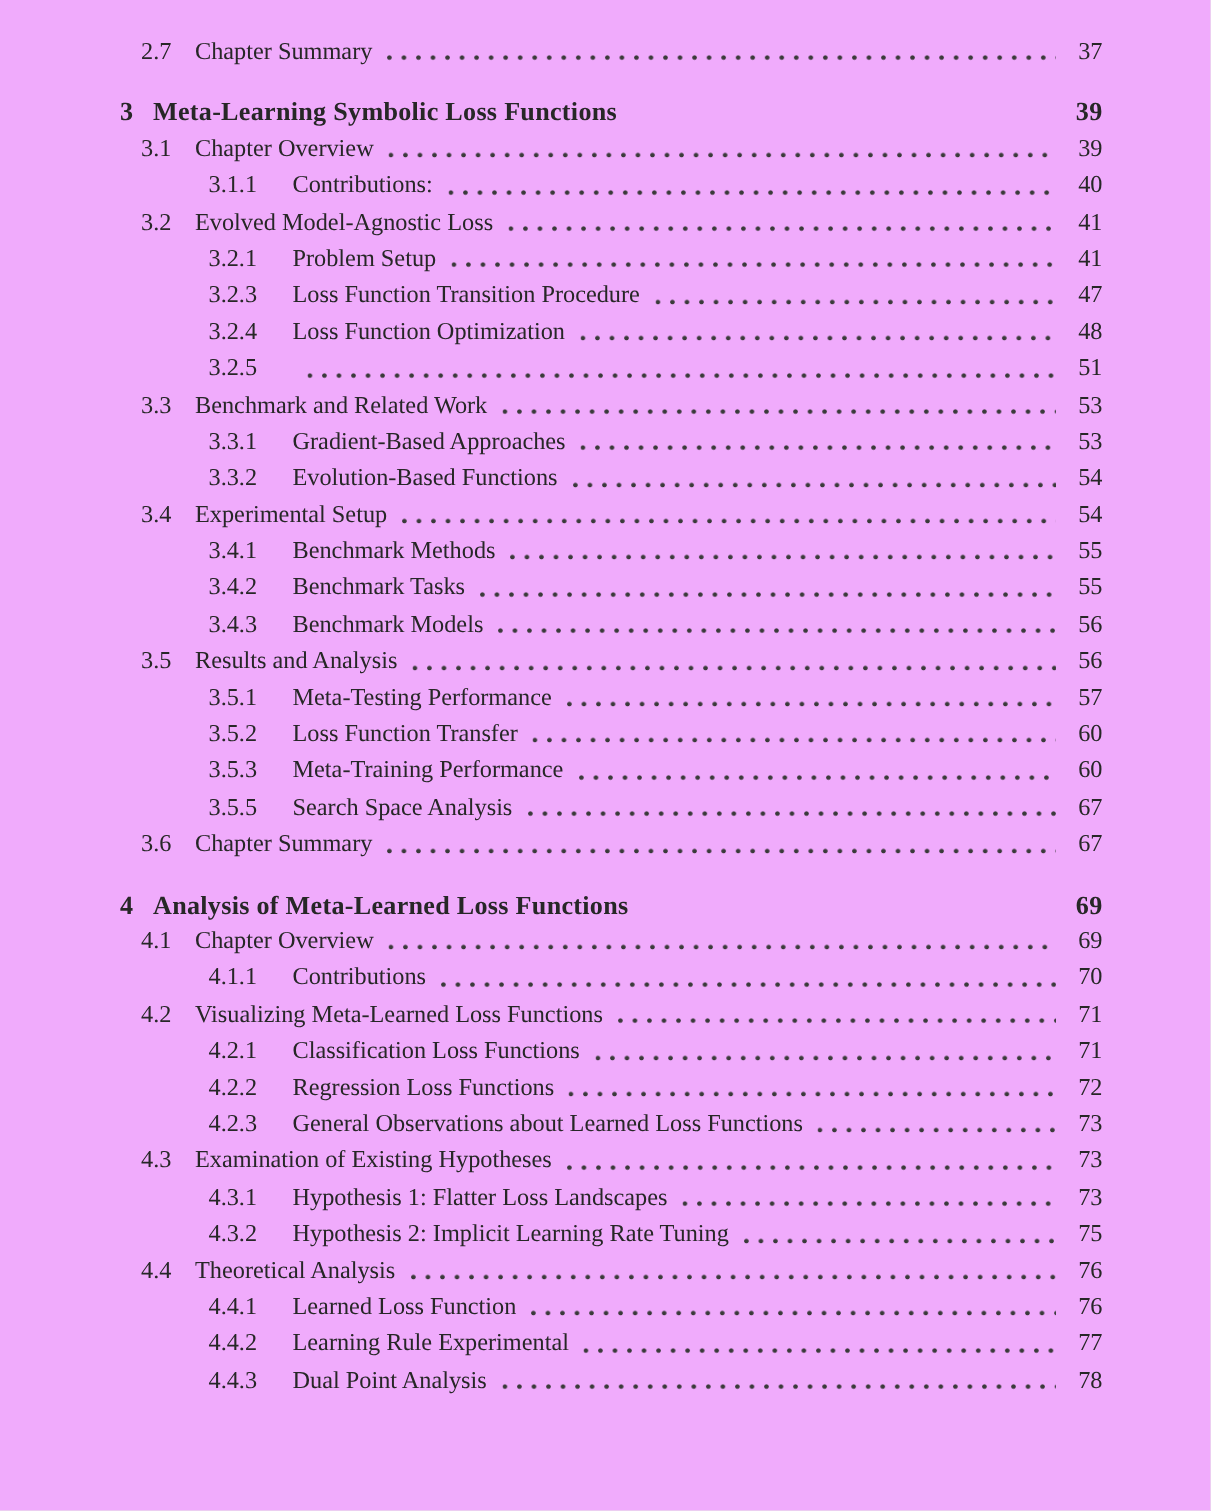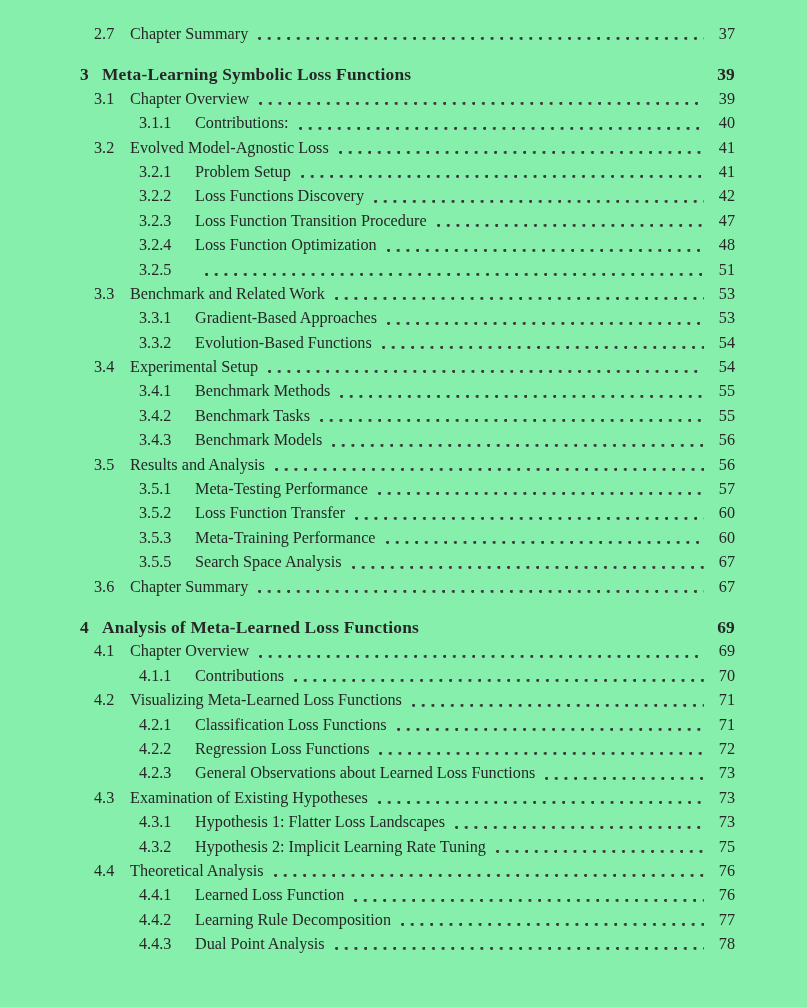--- a/index.html
+++ b/index.html
@@ -5,21 +5,21 @@
   html, body {
     margin: 0;
     padding: 0;
     background: #e9e9e9;
   }
   .page {
     position: relative;
     box-sizing: border-box;
     width: 807px;
     height: 1007px;
-    background: #86efac;
+    background: #f0abfc;
     padding: 22px 72px 0 80px;
     font-family: "Liberation Serif", "DejaVu Serif", serif;
     color: #272727;
     overflow: hidden;
   }
   .toc-list { width: 100%; }
   .toc-row {
     display: flex;
     align-items: baseline;
     height: 24.4px;
@@ -92,26 +92,20 @@
         <span class="leader"></span>
         <span class="pageno">41</span>
       </div>
       <div class="toc-row subsection">
         <span class="num">3.2.1</span>
         <span class="title">Problem Setup</span>
         <span class="leader"></span>
         <span class="pageno">41</span>
       </div>
       <div class="toc-row subsection">
-        <span class="num">3.2.2</span>
-        <span class="title">Loss Functions Discovery</span>
-        <span class="leader"></span>
-        <span class="pageno">42</span>
-      </div>
-      <div class="toc-row subsection">
         <span class="num">3.2.3</span>
         <span class="title">Loss Function Transition Procedure</span>
         <span class="leader"></span>
         <span class="pageno">47</span>
       </div>
       <div class="toc-row subsection">
         <span class="num">3.2.4</span>
         <span class="title">Loss Function Optimization</span>
         <span class="leader"></span>
         <span class="pageno">48</span>
@@ -266,21 +260,21 @@
         <span class="pageno">76</span>
       </div>
       <div class="toc-row subsection">
         <span class="num">4.4.1</span>
         <span class="title">Learned Loss Function</span>
         <span class="leader"></span>
         <span class="pageno">76</span>
       </div>
       <div class="toc-row subsection">
         <span class="num">4.4.2</span>
-        <span class="title">Learning Rule Decomposition</span>
+        <span class="title">Learning Rule Experimental</span>
         <span class="leader"></span>
         <span class="pageno">77</span>
       </div>
       <div class="toc-row subsection">
         <span class="num">4.4.3</span>
         <span class="title">Dual Point Analysis</span>
         <span class="leader"></span>
         <span class="pageno">78</span>
       </div>
     </div>

